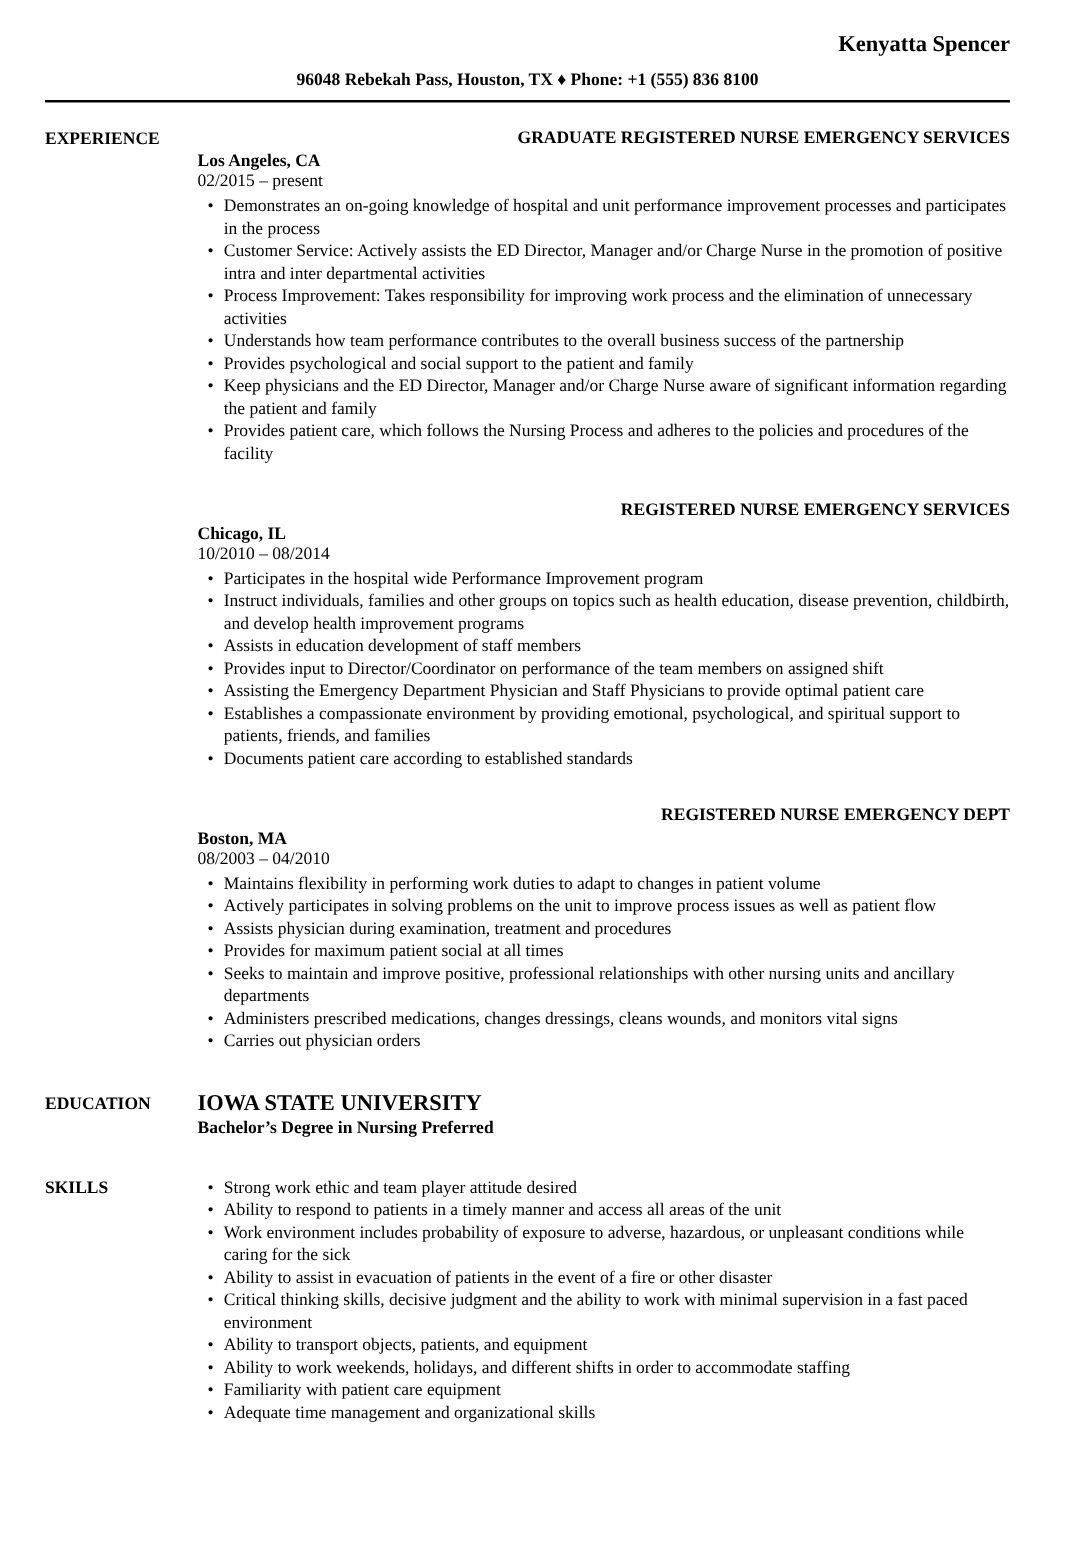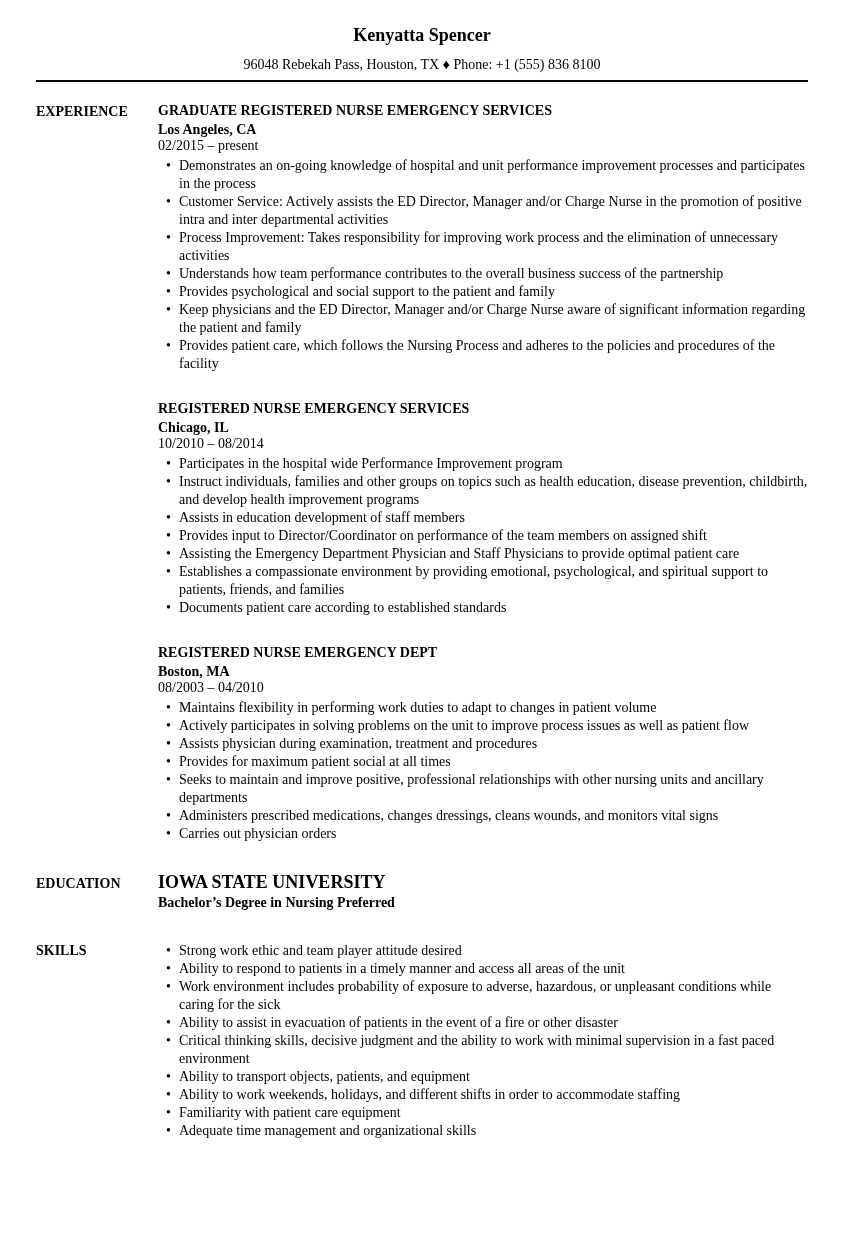--- a/index.html
+++ b/index.html
@@ -11,26 +11,26 @@
     color: #000000;
     font-family: "Liberation Serif", "DejaVu Serif", serif;
     padding: 24px 52px 40px 36px;
     overflow: hidden;
   }
   .person-name {
     margin: 0;
     font-size: 18px;
     line-height: 22px;
     font-weight: bold;
-    text-align: center;
+    text-align: right;
   }
   .contact-line {
     margin-top: 11px;
     font-size: 14px;
-    font-weight: normal;
+    font-weight: bold;
     text-align: center;
   }
   .rule {
     border: none;
     border-top: 2px solid #000000;
     margin: 7px 0 0 0;
   }
   .section {
     display: grid;
     grid-template-columns: 122px 1fr;
@@ -42,20 +42,21 @@
     font-size: 14px;
     font-weight: bold;
     line-height: 15px;
     padding-top: 1px;
   }
   .job-title {
     margin: 0 0 4px 0;
     font-size: 14px;
     font-weight: bold;
     line-height: 15px;
+    text-align: right;
   }
   .job-location {
     font-size: 14px;
     font-weight: bold;
     line-height: 16px;
   }
   .job-dates {
     font-size: 14px;
     line-height: 16px;
     margin-bottom: 3px;

